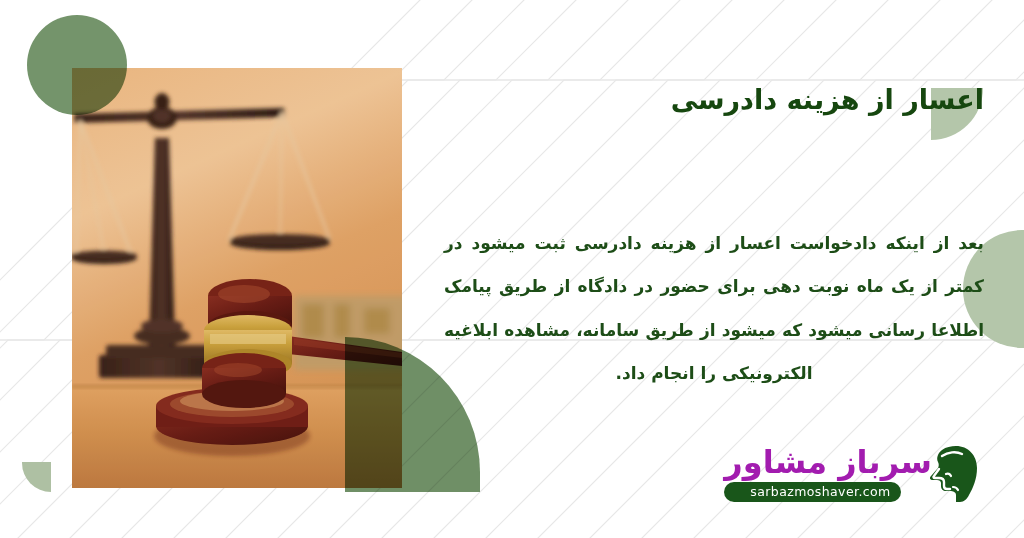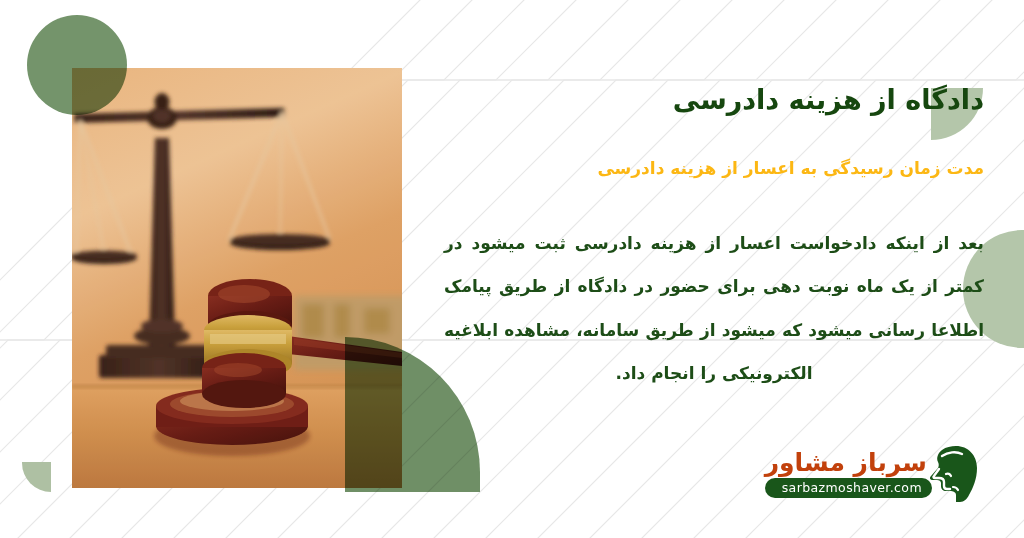--- a/index.html
+++ b/index.html
@@ -140,34 +140,34 @@
   }
   .logo-head svg{display:block;}
   .logo-words{
     flex:1 1 auto;
     display:flex;
     flex-direction:column;
     align-items:flex-end;
     margin-right:-6px;
   }
   .logo-fa{
-    font-size:25px;
+    font-size:32px;
     font-weight:bold;
-    color:#c2410c;
+    color:#a21caf;
     line-height:1.05;
     letter-spacing:0.5px;
     white-space:nowrap;
   }
   .logo-url{
     margin-top:2px;
     background:#19561a;
     color:#ffffff;
     font-size:12.5px;
     letter-spacing:0.4px;
-    padding:2px 10px 3px 17px;
+    padding:2px 10px 3px 26px;
     border-radius:11px;
     direction:ltr;
     white-space:nowrap;
     font-family:"DejaVu Sans","Liberation Sans",sans-serif;
   }
 </style>
 </head>
 <body>
 
 <div class="banner">
@@ -330,22 +330,21 @@
       </g>
 
       <rect x="0" y="0" width="330" height="420" fill="#000" opacity="0.04"></rect>
     </svg>
   </div>
 
   <div class="shape circle-tl"></div>
   <div class="shape leaf-big"></div>
 
   <div class="content">
-    <h1 class="title">دادگاه از هزینه دادرسی</h1>
-    <h2 class="subtitle">مدت زمان رسیدگی به اعسار از هزینه دادرسی</h2>
+    <h1 class="title">اعسار از هزینه دادرسی</h1>
     <p class="body-text">بعد از اینکه دادخواست اعسار از هزینه دادرسی ثبت میشود در کمتر از یک ماه نوبت دهی برای حضور در دادگاه از طریق پیامک اطلاعا رسانی میشود که میشود از طریق سامانه، مشاهده ابلاغیه الکترونیکی را انجام داد.</p>
   </div>
 
   <div class="logo">
     <div class="logo-head">
       <svg viewBox="0 0 54 62" width="54" height="62" xmlns="http://www.w3.org/2000/svg" aria-hidden="true">
         <path d="M30 3
                  C42 3 51 12 51 25
                  C51 36 47 45 43 52
                  C41 56 38 59 34 59

